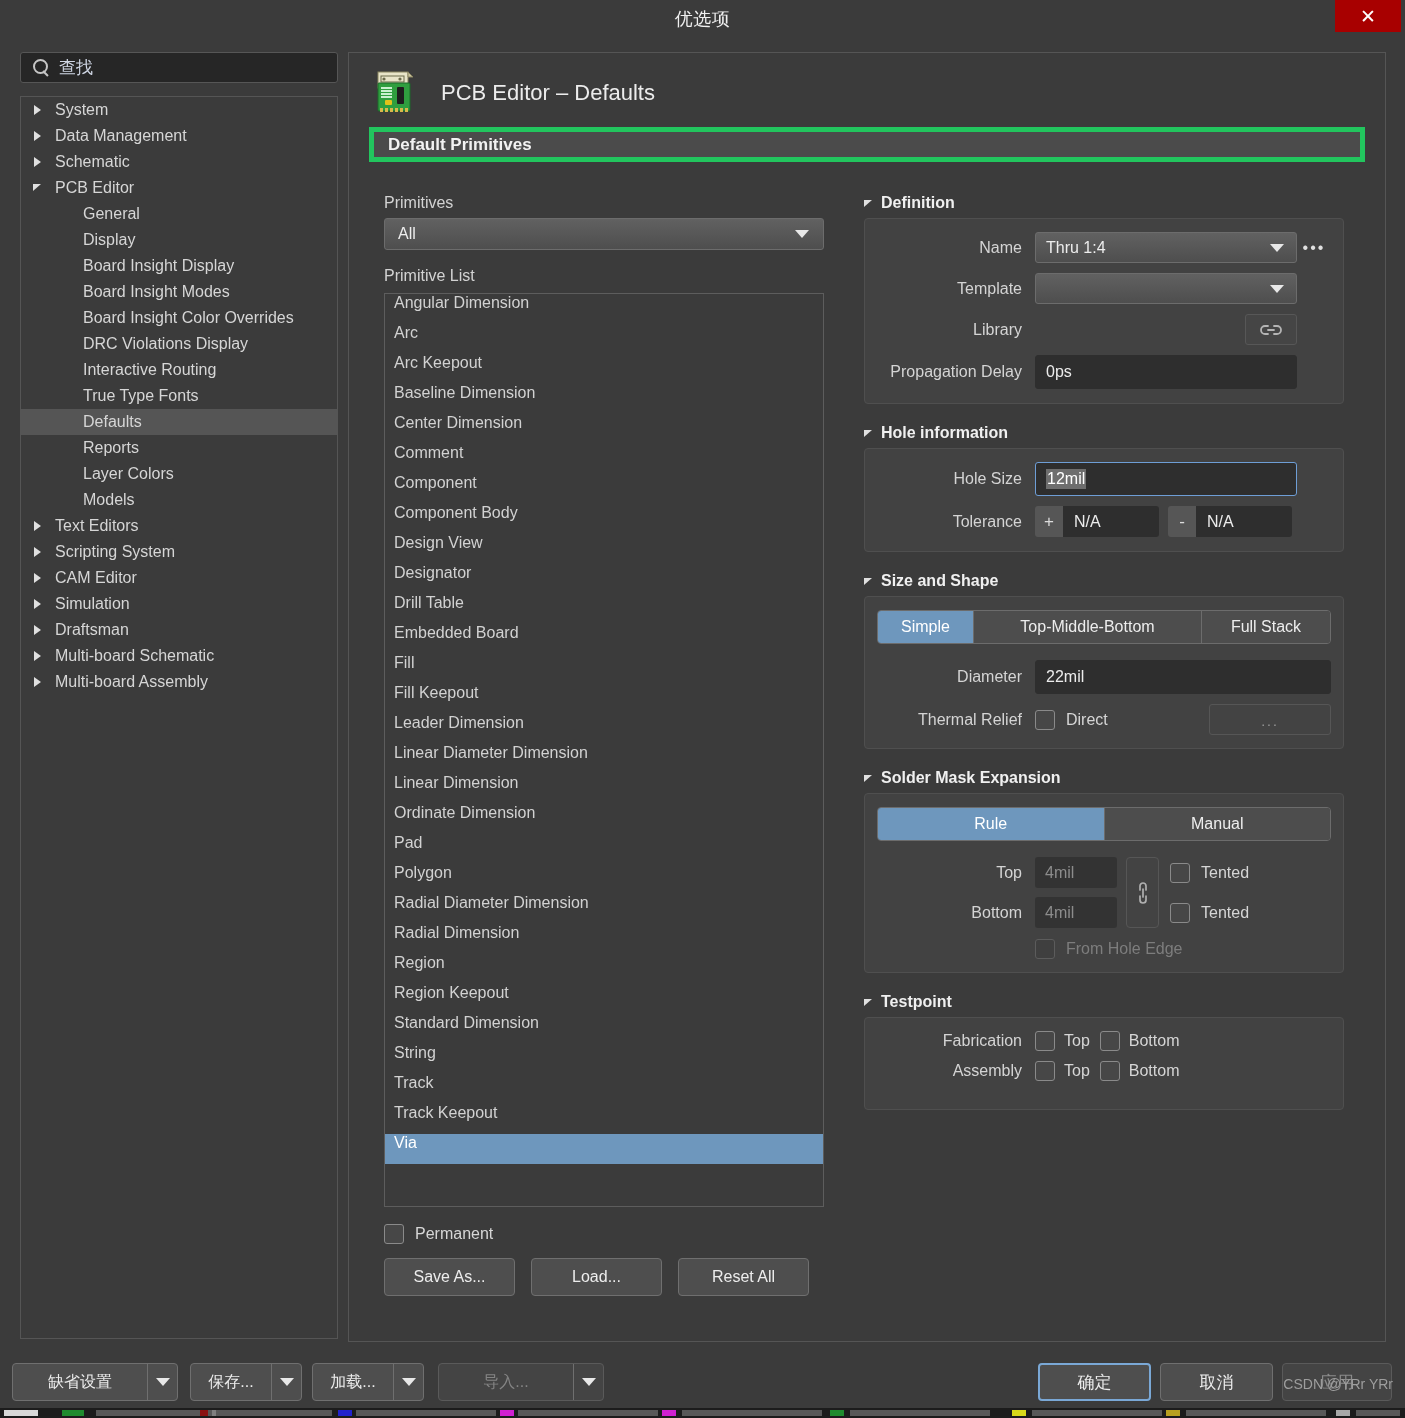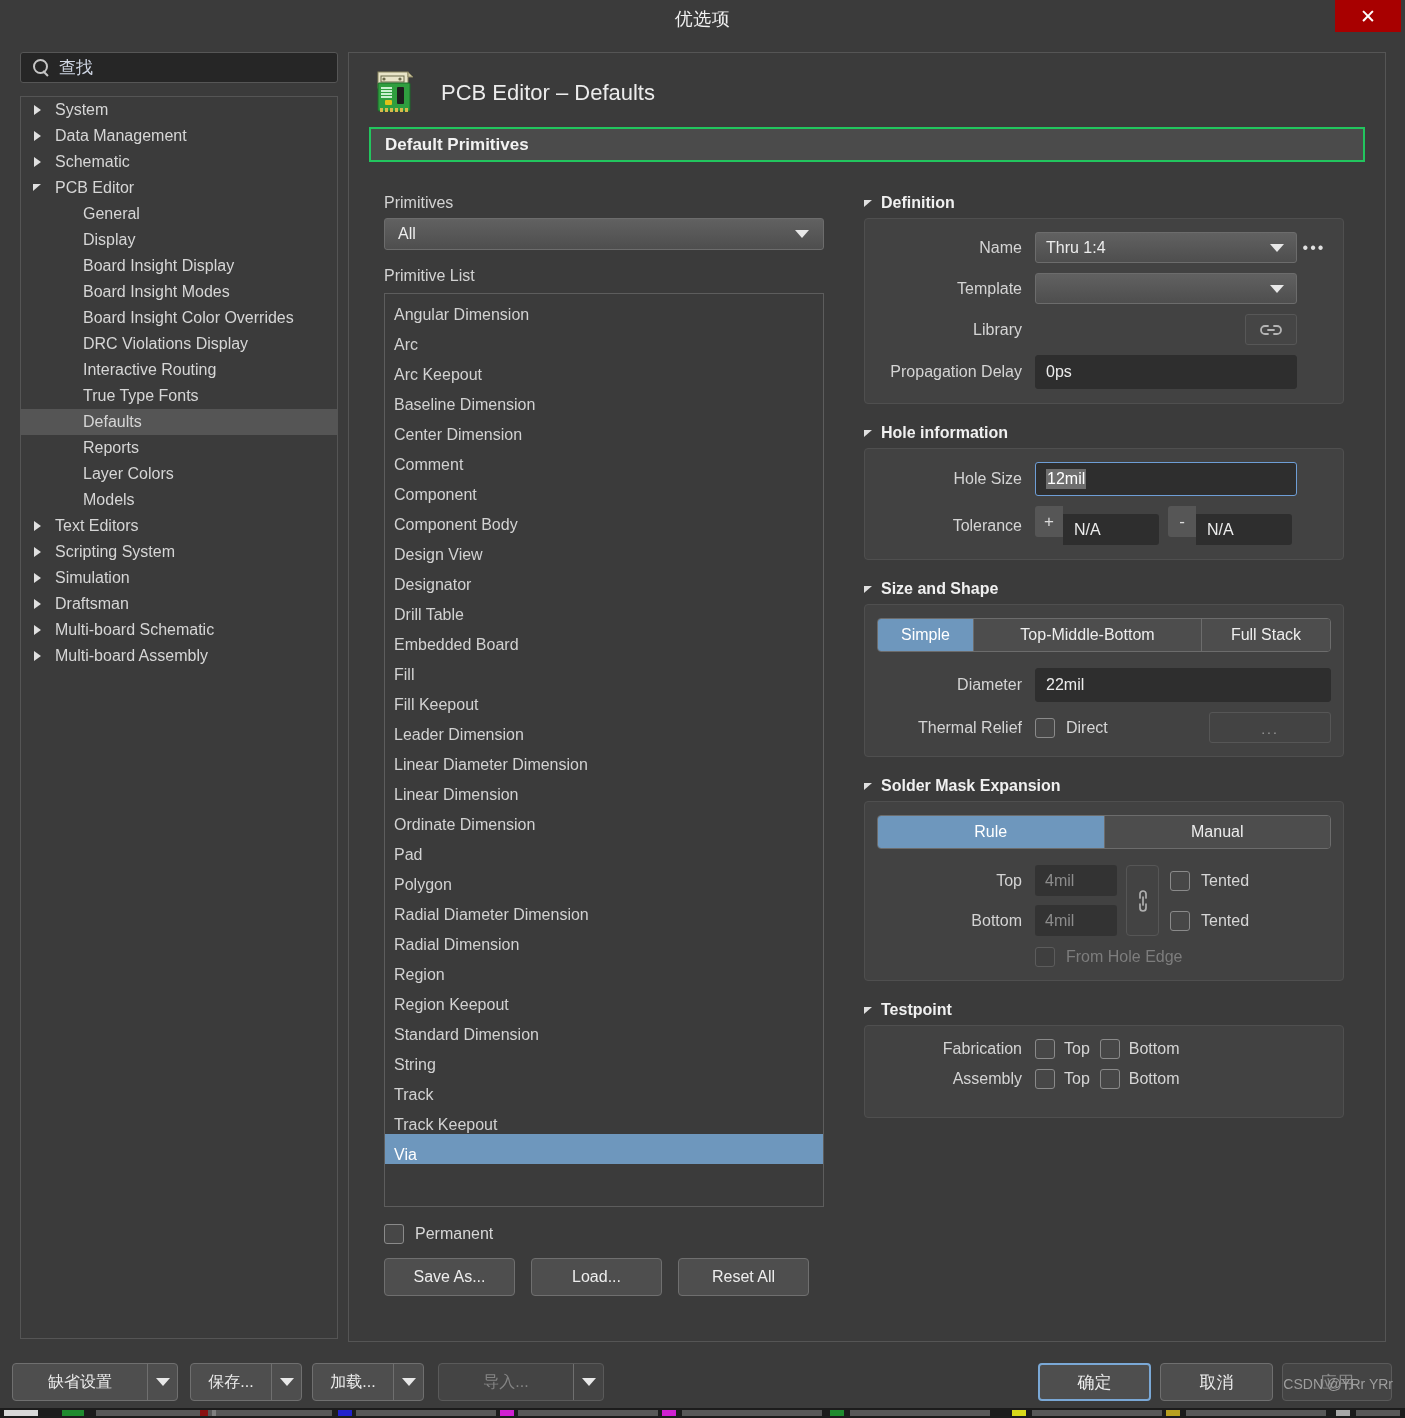--- a/index.html
+++ b/index.html
@@ -90,21 +90,21 @@
     background: #3b3b3b; border: 1px solid #555555;
   }
   .page-header {
     display: flex; align-items: center; padding: 14px 0 0 26px; height: 66px;
   }
   .pcb-icon { width: 46px; height: 46px; position: relative; flex: none; }
   .page-title { margin-left: 20px; color: #ececec; font-size: 22px; }
 
   .section-bar {
     margin: 8px 20px 0 20px; height: 35px; background: #4b4b4b;
-    border: 2px solid #22c55e; display: flex; align-items: center;
+    border: 5px solid #22c55e; display: flex; align-items: center;
     padding-left: 14px; color: #f2f2f2; font-size: 17px; font-weight: bold;
   }
 
   .content-area { position: relative; }
 
   
   .prim-panel { position: absolute; left: 35px; top: 32px; width: 440px; }
   .field-label { color: #d3d3d3; font-size: 16px; margin-bottom: 6px; }
 
   .combo {
@@ -119,21 +119,21 @@
     border-right: 7px solid transparent; border-top: 8px solid #e8e8e8;
     margin-right: 6px;
   }
 
   .listbox {
     margin-top: 8px; height: 914px;
     background: #3b3b3b; border: 1px solid #5d5d5d;
     overflow: hidden; position: relative;
   }
   .list-item {
-    height: 30px; display: flex; align-items: flex-end;
+    height: 30px; display: flex; align-items: flex-start;
     padding-left: 9px; color: #d2d2d2; font-size: 16px; cursor: pointer;
   }
   .list-item.selected { background: #6e97bd; color: #ffffff; }
 
   .permanent-row { margin-top: 17px; display: flex; align-items: center; }
   .chk {
     width: 20px; height: 20px; border: 1px solid #8a8a8a; border-radius: 3px;
     background: #474747; flex: none; cursor: pointer;
   }
   .chk.disabled { border-color: #5c5c5c; background: #3f3f3f; }
@@ -198,21 +198,21 @@
 
   .tolerance-pair { display: flex; align-items: center; gap: 9px; flex: 1; }
   .sign-box {
     width: 28px; height: 31px; background: #565656; color: #dcdcdc;
     display: flex; align-items: center; justify-content: center;
     font-size: 17px; border-radius: 3px 0 0 3px; flex: none;
   }
   .tol-field {
     width: 96px; height: 31px; background: #2e2e2e; border-radius: 0 3px 3px 0;
     display: flex; align-items: center; padding-left: 11px;
-    color: #ececec; font-size: 16px; margin-top: 8px;
+    color: #ececec; font-size: 16px;
   }
 
   .seg-group {
     display: flex; border: 1px solid #6c6c6c; border-radius: 4px; overflow: hidden;
     margin-bottom: 16px;
   }
   .seg {
     flex: 1; height: 32px; display: flex; align-items: center; justify-content: center;
     background: #4d4d4d; color: #ededed; font-size: 16px; cursor: pointer;
     border-right: 1px solid #6c6c6c;
@@ -371,20 +371,24 @@
         <div class="tree-item child">
           <span>Models</span>
         </div>
         <div class="tree-item">
           <span class="tri collapsed"></span>
           <span>Text Editors</span>
         </div>
         <div class="tree-item">
           <span class="tri collapsed"></span>
           <span>Scripting System</span>
+        </div>
+        <div class="tree-item">
+          <span class="tri collapsed"></span>
+          <span>CAM Editor</span>
         </div>
         <div class="tree-item">
           <span class="tri collapsed"></span>
           <span>Simulation</span>
         </div>
         <div class="tree-item">
           <span class="tri collapsed"></span>
           <span>Draftsman</span>
         </div>
         <div class="tree-item">

